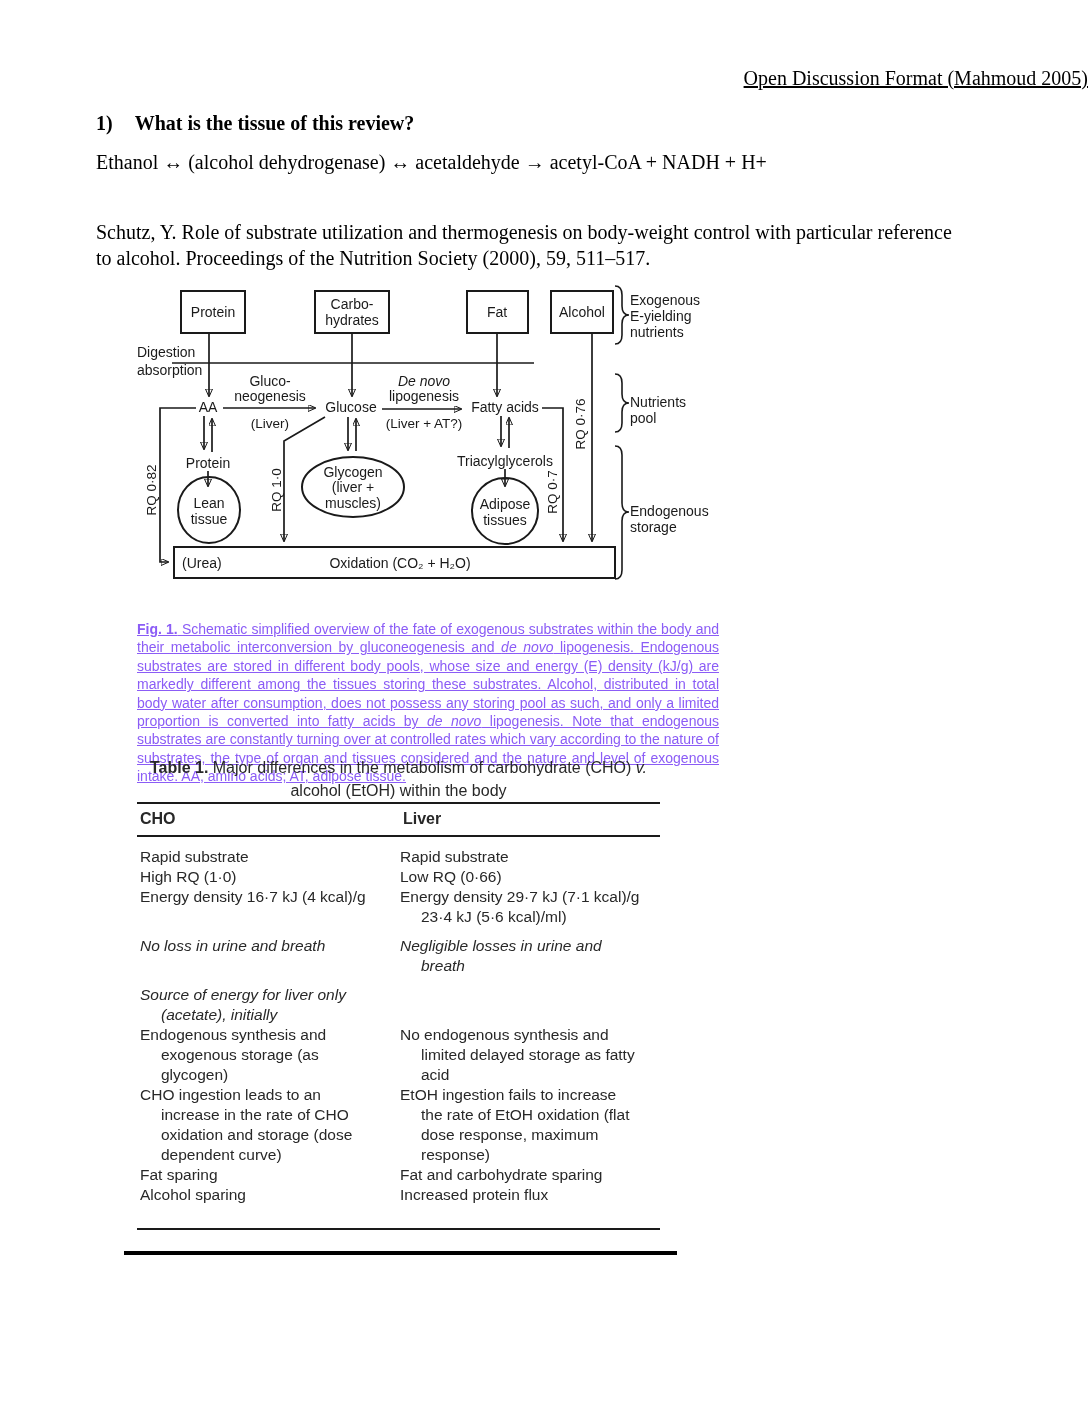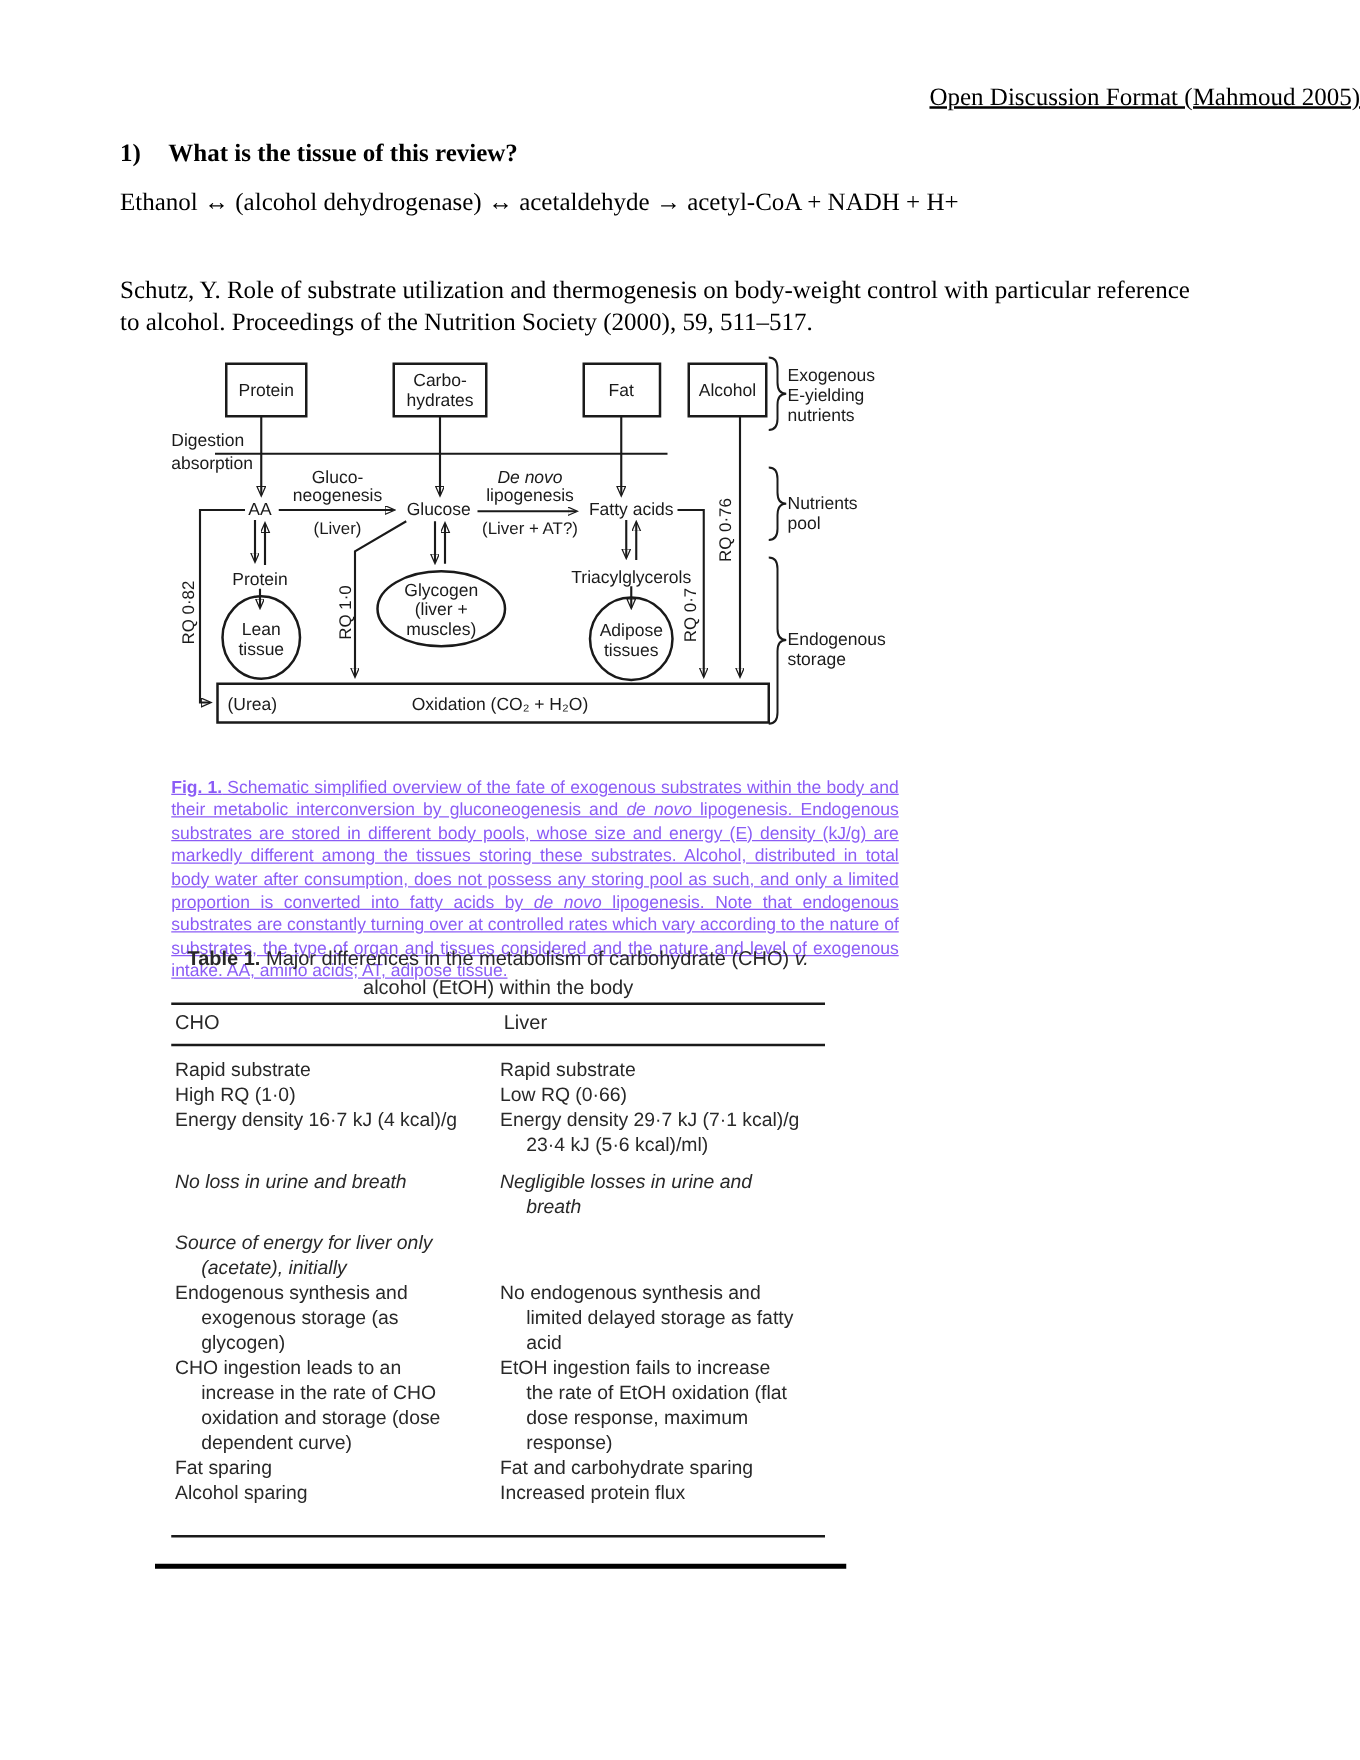--- a/index.html
+++ b/index.html
@@ -35,21 +35,21 @@
                font-size:14px;line-height:18.4px;text-align:justify;color:#8b5cf6;text-decoration:underline;}
   .seg-b{font-weight:bold;}
   .seg-i{font-style:italic;}
 
   
   .tbl{position:absolute;left:137px;top:757px;width:523px;
        font-family:"Liberation Sans","DejaVu Sans",sans-serif;color:#282828;}
   .tbl-title{font-size:16px;line-height:22.5px;text-align:center;}
   .tbl-rule{border-top:2px solid #1a1a1a;}
   .tbl-head{display:grid;grid-template-columns:263px 260px;font-size:16px;
-            padding:6px 0 7px 3px;}
+            padding:6px 0 7px 3px;font-weight:bold;}
   .tbl-body{padding:10px 0 23px 3px;font-size:15.5px;line-height:20px;}
   .trow{display:grid;grid-template-columns:260px 260px;}
   .trow.gap{margin-top:9px;font-style:italic;}
   .tc{white-space:pre-line;padding-left:21px;text-indent:-21px;}
 
   .thick-line{position:absolute;left:124px;top:1251px;width:553px;height:4px;background:#000;}
 </style>
 </head>
 <body>
 

